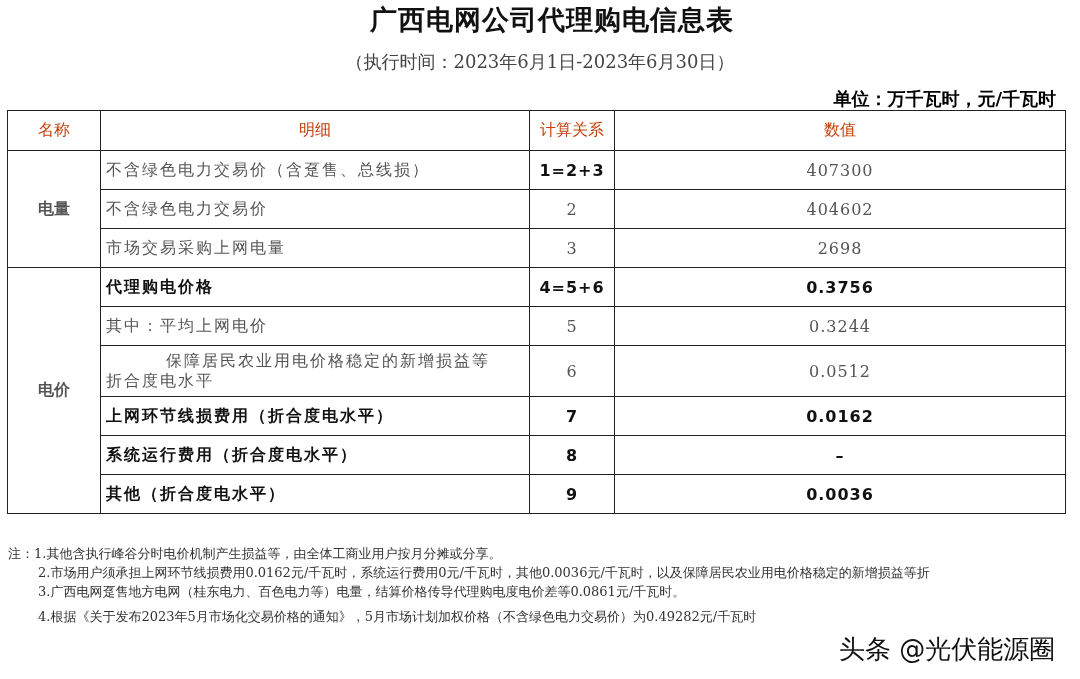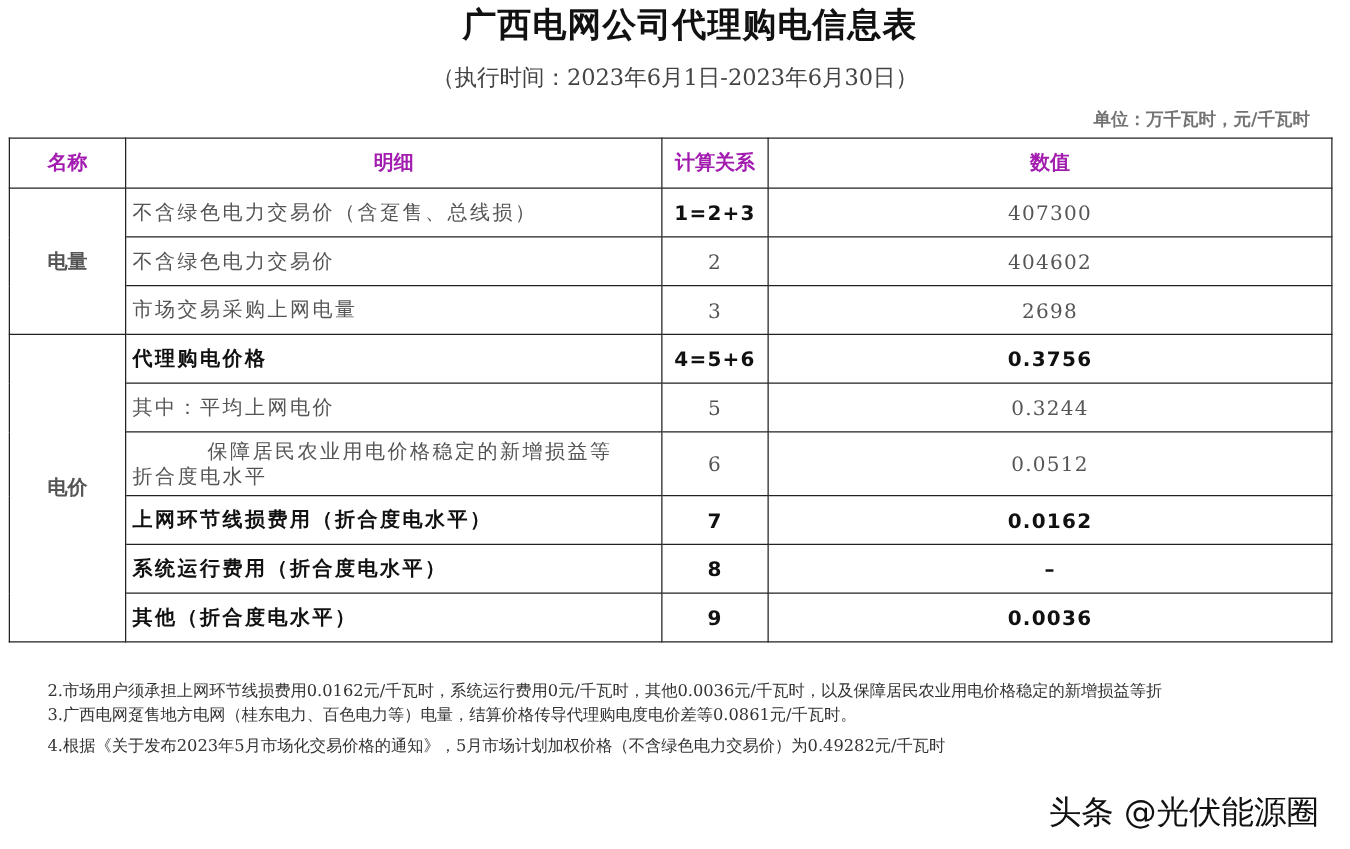--- a/index.html
+++ b/index.html
@@ -3,28 +3,28 @@
 <meta charset="utf-8">
 <style>
   html, body { margin:0; padding:0; background:#ffffff; }
   body { width:1080px; height:679px; position:relative; overflow:hidden;
          font-family:"DejaVu Serif","Liberation Serif",serif; color:#333; }
   .title { position:absolute; left:12px; top:2px; width:1080px; text-align:center;
            font-family:"DejaVu Sans","Liberation Sans",sans-serif; font-weight:bold;
            font-size:27px; color:#111; letter-spacing:1px; }
   .subtitle { position:absolute; left:0; top:50px; width:1080px; text-align:center;
               font-size:18px; color:#444; }
-  .unit { position:absolute; right:32px; top:87px; font-size:14px; font-weight:bold;
-          font-family:"DejaVu Sans","Liberation Sans",sans-serif; color:#737373; }
+  .unit { position:absolute; right:24px; top:87px; font-size:18px; font-weight:bold;
+          font-family:"DejaVu Sans","Liberation Sans",sans-serif; color:#000000; }
   table.main { position:absolute; left:7px; top:110px; width:1058px; border-collapse:collapse;
                table-layout:fixed; }
   table.main td, table.main th { border:1.6px solid #222; padding:0 5px; height:38px;
                                  font-size:16px; color:#555; }
-  table.main th { font-family:"DejaVu Sans","Liberation Sans",sans-serif; font-weight:bold;
-                  color:#a21caf; text-align:center; height:39px; }
+  table.main th { font-family:"DejaVu Sans","Liberation Sans",sans-serif; font-weight:normal;
+                  color:#c2410c; text-align:center; height:39px; }
   td.cat { text-align:center; font-family:"DejaVu Sans","Liberation Sans",sans-serif;
            font-weight:bold; color:#111;margin-top:36px; }
   td.detail { text-align:left; letter-spacing:2px; }
   td.calc, td.val { text-align:center; letter-spacing:1px; }
   tr.bold td.detail, tr.bold td.calc, tr.bold td.val, td.calc.b {
       font-family:"DejaVu Sans","Liberation Sans",sans-serif; font-weight:bold; color:#111; }
   td.detail.two { line-height:20px; height:50px; }
   .indent { padding-left:60px; display:inline-block; }
   .notes { position:absolute; left:8px; top:544px; width:1060px; font-size:13px; color:#333; line-height:19px; }
   .notes p { margin:0; }
@@ -99,18 +99,19 @@
   </tr>
   <tr class="bold">
     <td class="detail">其他（折合度电水平）</td>
     <td class="calc">9</td>
     <td class="val">0.0036</td>
   </tr>
 </tbody>
   </table>
 
 <div class="notes">
+  <p>注：1.其他含执行峰谷分时电价机制产生损益等，由全体工商业用户按月分摊或分享。</p>
   <p class="ind" style="white-space:nowrap;">2.市场用户须承担上网环节线损费用0.0162元/千瓦时，系统运行费用0元/千瓦时，其他0.0036元/千瓦时，以及保障居民农业用电价格稳定的新增损益等折</p>
   <p class="ind" style="">3.广西电网趸售地方电网（桂东电力、百色电力等）电量，结算价格传导代理购电度电价差等0.0861元/千瓦时。</p>
   <p class="ind" style="margin-top:6px;">4.根据《关于发布2023年5月市场化交易价格的通知》，5月市场计划加权价格（不含绿色电力交易价）为0.49282元/千瓦时</p>
 </div>
 
 <div class="watermark">头条 @光伏能源圈</div>
 
 </body></html>

